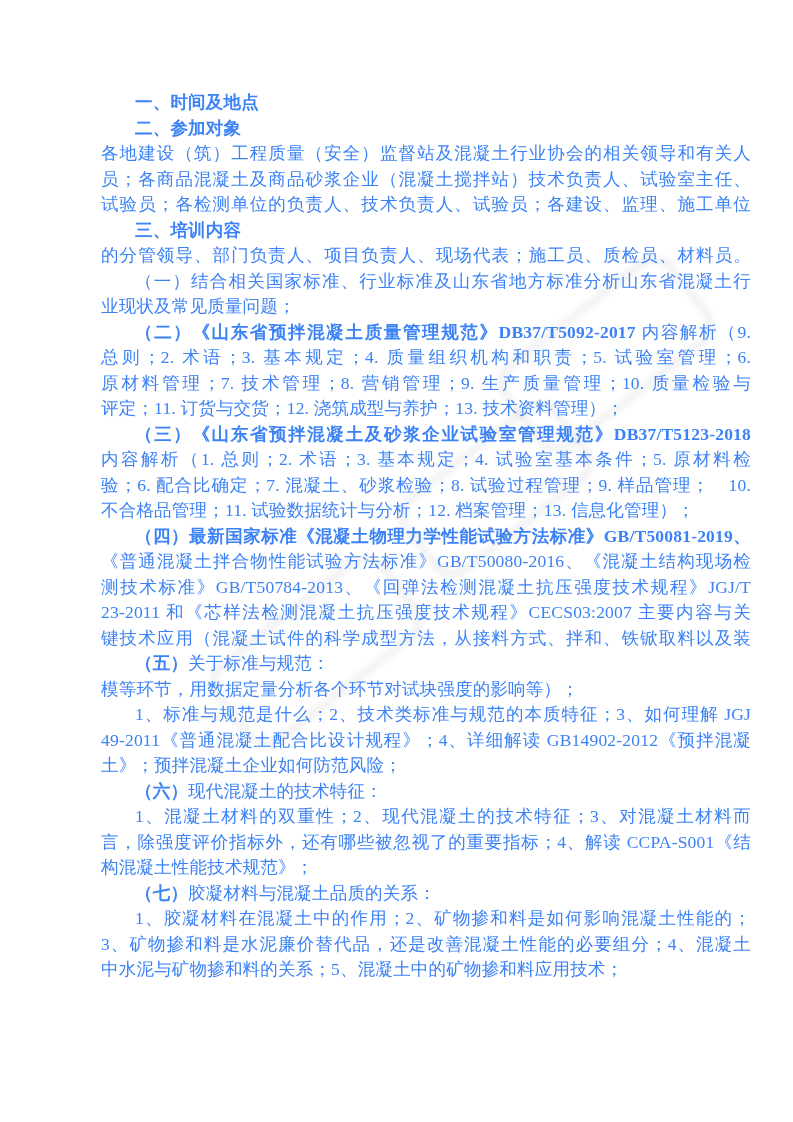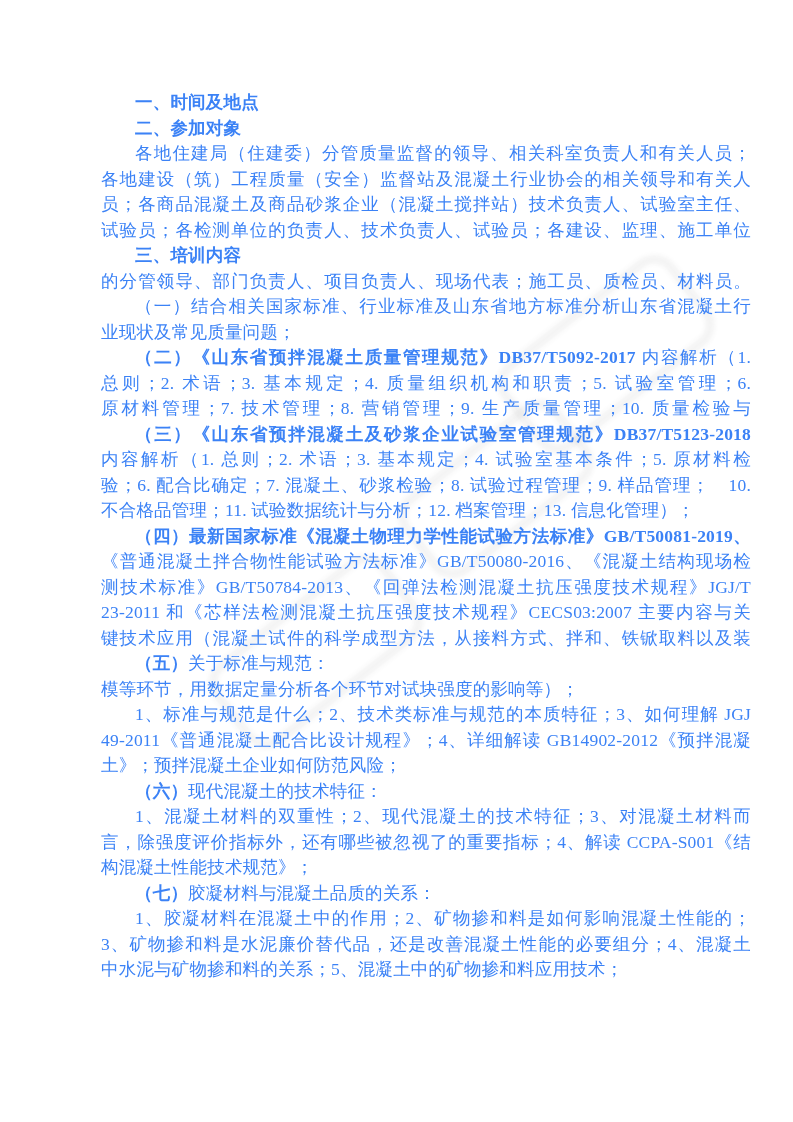--- a/index.html
+++ b/index.html
@@ -61,31 +61,31 @@
 
 <div class="page">
   <div class="watermark">
     <div class="wm-mark wm-a"></div>
     <div class="wm-mark wm-b"></div>
     <div class="wm-mark wm-c"></div>
   </div>
   <div class="content" id="doc-content">
       <div class="line indent"><span class="bold">一、时间及地点</span></div>
       <div class="line indent"><span class="bold">二、参加对象</span></div>
-      <div class="line indent fill"><span>各地住建局（住建委）分管质量监督的领导、相关科室负责人和有关人员；</span></div>
       <div class="line fill"><span>各地建设（筑）工程质量（安全）监督站及混凝土行业协会的相关领导和有关人</span></div>
       <div class="line fill"><span>员；各商品混凝土及商品砂浆企业（混凝土搅拌站）技术负责人、试验室主任、</span></div>
       <div class="line fill"><span>试验员；各检测单位的负责人、技术负责人、试验员；各建设、监理、施工单位</span></div>
       <div class="line indent"><span class="bold">三、培训内容</span></div>
       <div class="line fill"><span>的分管领导、部门负责人、项目负责人、现场代表；施工员、质检员、材料员。</span></div>
       <div class="line indent fill"><span>（一）结合相关国家标准、行业标准及山东省地方标准分析山东省混凝土行</span></div>
       <div class="line"><span>业现状及常见质量问题；</span></div>
-      <div class="line indent fill"><span class="bold">（二）《山东省预拌混凝土质量管理规范》DB37/T5092-2017</span><span> 内容解析（1.</span></div>
+      <div class="line indent fill"><span class="bold">（二）《山东省预拌混凝土质量管理规范》DB37/T5092-2017</span><span> 内容解析（9.</span></div>
       <div class="line fill"><span>总则；2. 术语；3. 基本规定；4. 质量组织机构和职责；5. 试验室管理；6.</span></div>
       <div class="line fill"><span>原材料管理；7. 技术管理；8. 营销管理；9. 生产质量管理；10. 质量检验与</span></div>
+      <div class="line"><span>评定；11. 订货与交货；12. 浇筑成型与养护；13. 技术资料管理）；</span></div>
       <div class="line indent fill"><span class="bold">（三）《山东省预拌混凝土及砂浆企业试验室管理规范》DB37/T5123-2018</span></div>
       <div class="line fill"><span>内容解析（1. 总则；2. 术语；3. 基本规定；4. 试验室基本条件；5. 原材料检</span></div>
       <div class="line fill"><span>验；6. 配合比确定；7. 混凝土、砂浆检验；8. 试验过程管理；9. 样品管理；　10.</span></div>
       <div class="line"><span>不合格品管理；11. 试验数据统计与分析；12. 档案管理；13. 信息化管理）；</span></div>
       <div class="line indent fill"><span class="bold">（四）最新国家标准《混凝土物理力学性能试验方法标准》GB/T50081-2019、</span></div>
       <div class="line fill"><span>《普通混凝土拌合物性能试验方法标准》GB/T50080-2016、《混凝土结构现场检</span></div>
       <div class="line fill"><span>测技术标准》GB/T50784-2013、《回弹法检测混凝土抗压强度技术规程》JGJ/T</span></div>
       <div class="line fill"><span>23-2011 和《芯样法检测混凝土抗压强度技术规程》CECS03:2007 主要内容与关</span></div>
       <div class="line fill"><span>键技术应用（混凝土试件的科学成型方法，从接料方式、拌和、铁锨取料以及装</span></div>
       <div class="line indent"><span class="bold">（五）</span><span>关于标准与规范：</span></div>

